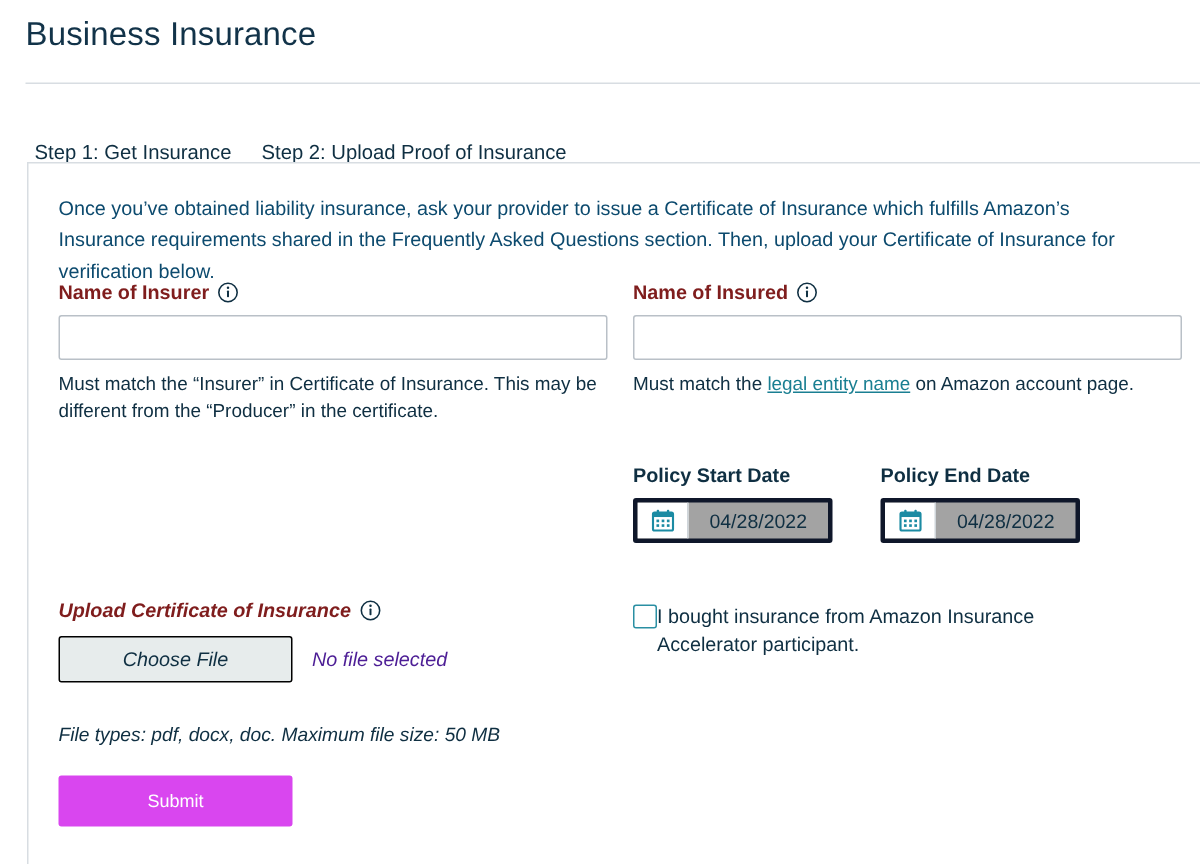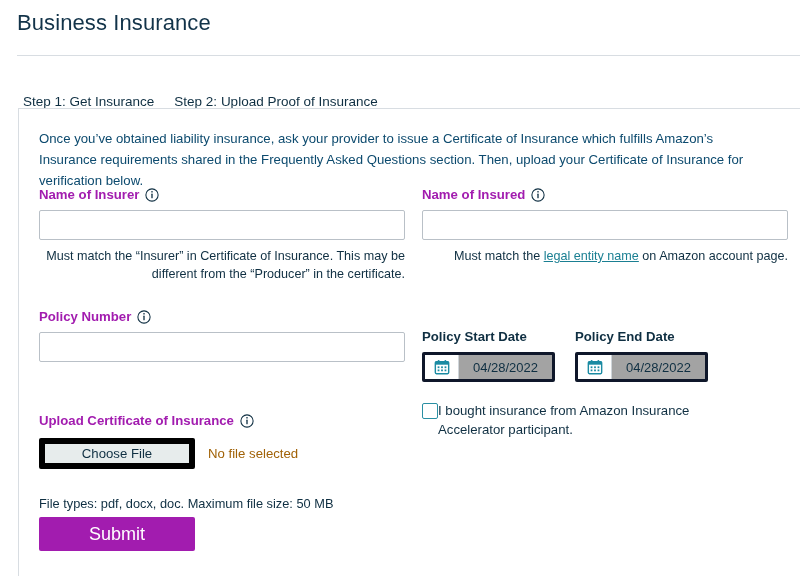--- a/index.html
+++ b/index.html
@@ -53,41 +53,41 @@
     position: absolute; left: 20px; top: 19px; width: 724px;
     font-size: 13.2px; line-height: 21px; color: #0c4a6e;
   }
 
   
   .col-left  { position: absolute; left: 20px;  }
   .col-right { position: absolute; left: 403px; }
 
   .field-label {
     display: flex; align-items: center; gap: 6px;
-    font-size: 13.2px; font-weight: bold; color: #a21caf;
+    font-size: 13.2px; font-weight: bold; color: #7f1d1d;
     margin-bottom: 8px; white-space: nowrap;
   }
   .info-icon { display:inline-flex; align-items:center; }
 
   .text-input {
     width: 366px; height: 30px;
     border: 1px solid #b9c0c7; border-radius: 2px;
     background: #fff; outline: none;
     font-size: 13px; padding: 0 8px;
     font-family: "Liberation Sans", sans-serif;
     color: #0f2f42;
   }
   .helper {
     font-size: 12.6px; line-height: 18px; color: #0f2f42;
-    margin-top: 7px; width: 366px; text-align: right;
+    margin-top: 7px; width: 366px;
   }
   .link { color: #1a7f92; text-decoration: underline; cursor: pointer; }
 
   
-  .dates-wrap { display: flex; gap: 20px; margin-top: 20px; }
+  .dates-wrap { display: flex; gap: 32px; }
   .date-block { display: flex; flex-direction: column; }
   .date-label {
     font-size: 13.2px; font-weight: bold; margin-bottom: 8px; color:#0f2f42;
     white-space: nowrap;
   }
   .date-field {
     display: flex; align-items: stretch;
     border: 3px solid #0f172a; border-radius: 2px;
     height: 30px; width: 133px; background: #a3a3a3; overflow: hidden;
   }
@@ -97,46 +97,46 @@
   }
   .date-value {
     flex: 1; display:flex; align-items:center; justify-content:center;
     font-size: 13px; color: #0f2f42; cursor: text;
   }
 
   
   .upload-row { display: flex; align-items: center; }
   .choose-file-btn {
     width: 156px; height: 31px;
-    background: #e7ecec; border: 6px solid #000000; border-radius: 2px;
+    background: #e7ecec; border: 1px solid #000000; border-radius: 2px;
     display:flex; align-items:center; justify-content:center;
     font-size: 13.2px; color: #0f2f42; cursor: pointer;
     font-family: "Liberation Sans", sans-serif;
   }
-  .no-file { margin-left: 13px; font-size: 13.2px; color: #a16207; }
+  .no-file { margin-left: 13px; font-size: 13.2px; color: #4c1d95; }
   .filetypes { margin-top: 27px; font-size: 12.8px; color: #0f2f42; }
 
   
   .check-row { display: flex; align-items: flex-start; }
   .checkbox {
     width: 16px; height: 16px; margin-top: 2px;
     border: 1.6px solid #2a8fa3; border-radius: 2px;
     background: #fff; cursor: pointer; flex: none;
   }
   .check-label {
     font-size: 13.2px; line-height: 19px; color: #0f2f42;
     width: 318px; cursor: pointer;
   }
 
   
   .submit-btn {
     position: absolute; left: 20px; top: 408px;
     width: 156px; height: 34px;
-    background: #a21caf; border: none; border-radius: 2px;
-    color: #ffffff; font-size: 18px; cursor: pointer;
+    background: #d946ef; border: none; border-radius: 2px;
+    color: #ffffff; font-size: 12px; cursor: pointer;
     font-family: "Liberation Sans", sans-serif;
   }
 </style>
 </head>
 <body>
 
 <div class="page">
 
   <div class="page-title">Business Insurance</div>
   <div class="header-rule"></div>
@@ -175,33 +175,20 @@
             <rect x="7.25" y="6.4" width="1.5" height="5.2" rx="0.6" fill="#0f2f42"></rect>
           </svg>
         </span>
       </div>
       <input class="text-input" type="text" value="" style="">
       <div class="helper">
         <span>Must match the </span><a class="link">legal entity name</a><span> on Amazon account page.</span>
       </div>
     </div>
 
-    <div class="col-left" style="top:200px;">
-      <div class="field-label">
-        <span>Policy Number</span>
-        <span class="info-icon">
-          <svg width="14" height="14" viewBox="0 0 16 16" aria-hidden="true">
-            <circle cx="8" cy="8" r="7" fill="none" stroke="#0f2f42" stroke-width="1.2"></circle>
-            <circle cx="8" cy="4.4" r="0.95" fill="#0f2f42"></circle>
-            <rect x="7.25" y="6.4" width="1.5" height="5.2" rx="0.6" fill="#0f2f42"></rect>
-          </svg>
-        </span>
-      </div>
-      <input class="text-input" type="text" value="" style="">
-    </div>
 
     <div class="col-right" style="top:200px;">
       <div class="dates-wrap">
         <div class="date-block">
           <div class="date-label">Policy Start Date</div>
           <div class="date-field">
             <div class="date-icon-box">
               <svg width="16" height="16" viewBox="0 0 18 18" aria-hidden="true">
                 <rect x="1.5" y="3" width="15" height="13.5" rx="1.2" fill="none" stroke="#1b8ba3" stroke-width="1.6"></rect>
                 <rect x="1.5" y="3" width="15" height="3.4" fill="#1b8ba3"></rect>
@@ -239,21 +226,21 @@
                   <rect x="11.9" y="11.8" width="2" height="2"></rect>
                 </g>
               </svg>
             </div>
             <div class="date-value">04/28/2022</div>
           </div>
         </div>
       </div>
     </div>
 
-    <div class="col-left" style="top:304px;">
+    <div class="col-left" style="top:290px;font-style:italic;">
       <div class="field-label">
         <span>Upload Certificate of Insurance</span>
         <span class="info-icon">
           <svg width="14" height="14" viewBox="0 0 16 16" aria-hidden="true">
             <circle cx="8" cy="8" r="7" fill="none" stroke="#0f2f42" stroke-width="1.2"></circle>
             <circle cx="8" cy="4.4" r="0.95" fill="#0f2f42"></circle>
             <rect x="7.25" y="6.4" width="1.5" height="5.2" rx="0.6" fill="#0f2f42"></rect>
           </svg>
         </span>
       </div>

